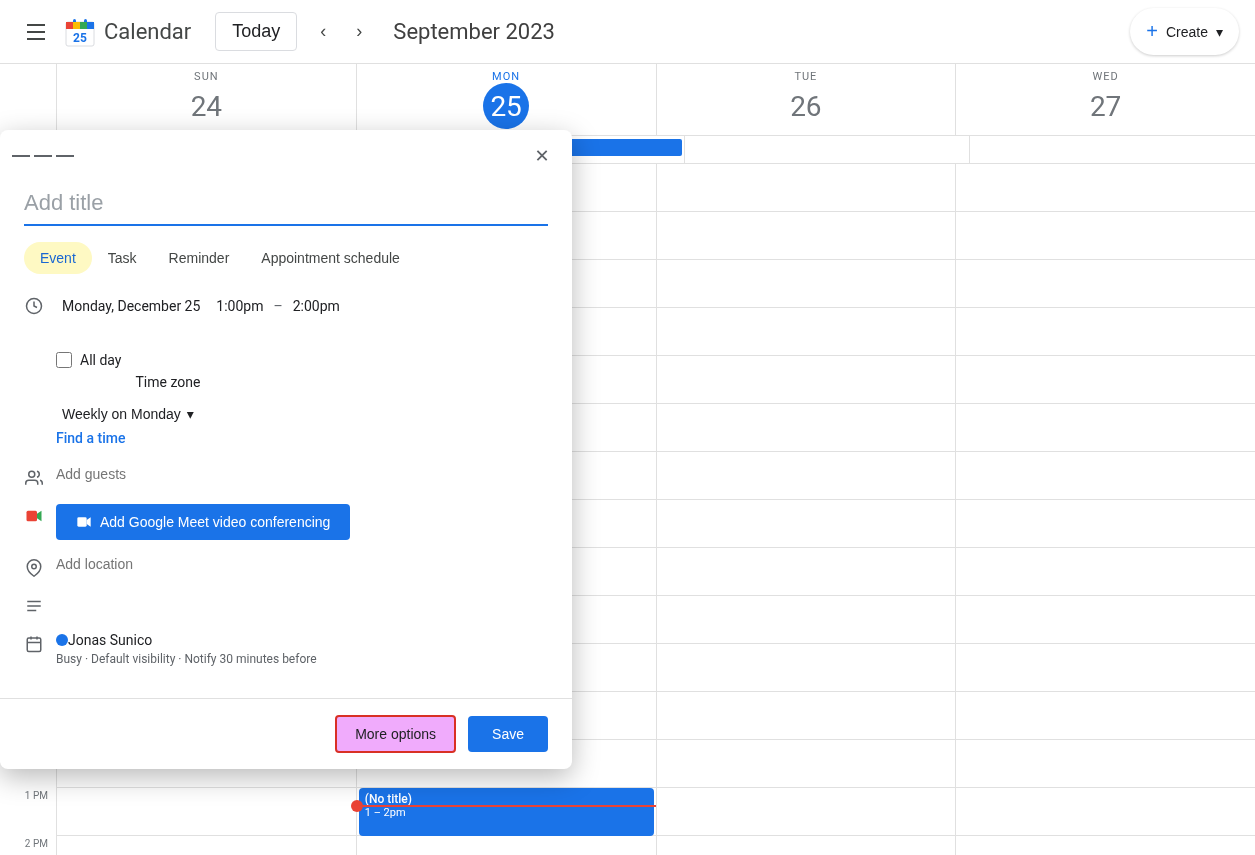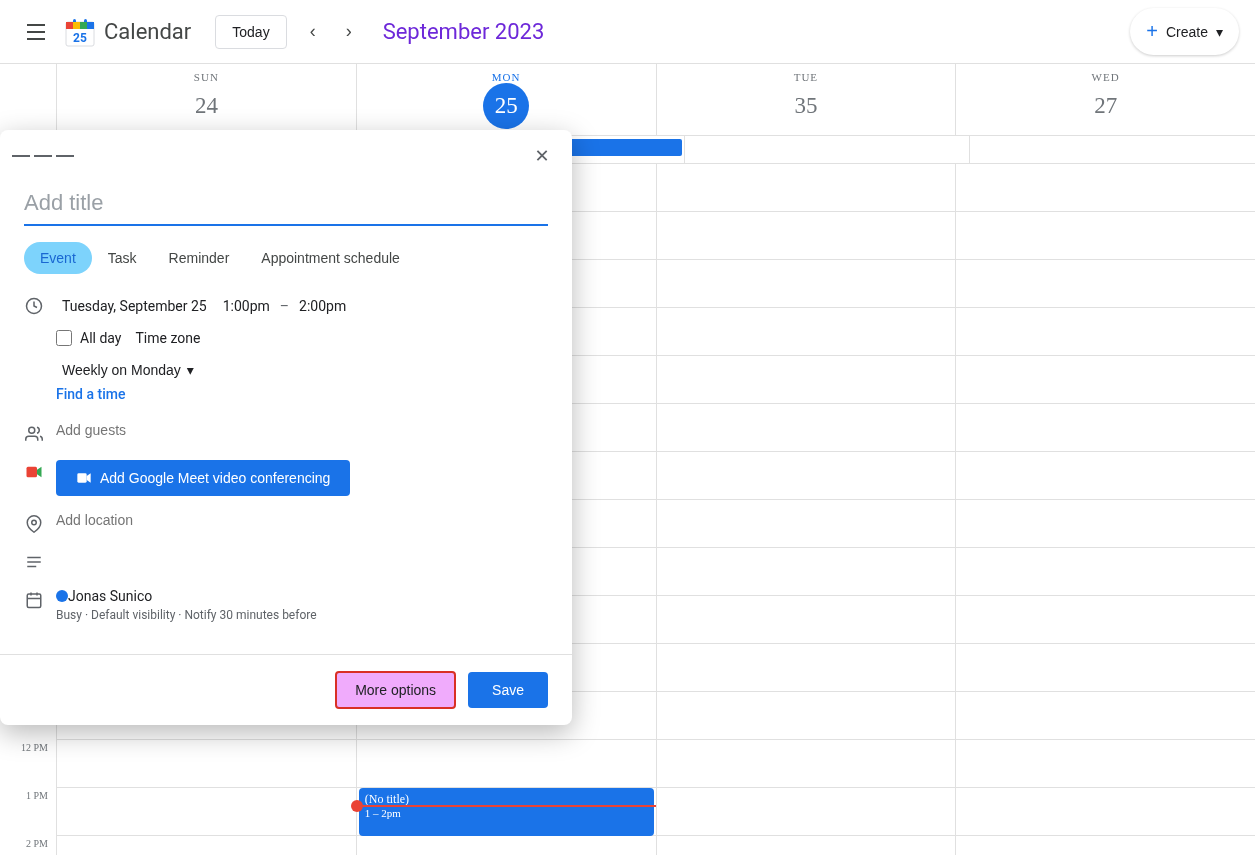--- a/index.html
+++ b/index.html
@@ -8,39 +8,39 @@
     
     .header {
       display: flex; align-items: center; height: 64px; padding: 0 16px; border-bottom: 1px solid #e0e0e0; position: relative; z-index: 10;
     }
     .hamburger-btn { width: 40px; height: 40px; border-radius: 50%; border: none; background: none; cursor: pointer; display: flex; align-items: center; justify-content: center; }
     .hamburger-icon { display: flex; flex-direction: column; gap: 5px; }
     .hamburger-icon span { width: 18px; height: 2px; background: #444746; display: block; }
     .logo-area { display: flex; align-items: center; margin-left: 8px; margin-right: 24px; }
     .logo-icon { width: 32px; height: 32px; margin-right: 8px; }
     .logo-text { font-size: 22px; color: #444746; font-weight: 400; }
-    .today-btn { border: 1px solid #dadce0; border-radius: 4px; background: #fff; padding: 8px 16px; font-size: 14px; cursor: pointer; color: #202124; }
+    .today-btn { border: 1px solid #dadce0; border-radius: 4px; background: #fff; padding: 8px 16px; font-size: 18px; cursor: pointer; color: #202124; }
     .nav-arrows { display: flex; margin: 0 8px; }
     .nav-arrow { width: 36px; height: 36px; border-radius: 50%; border: none; background: none; cursor: pointer; display: flex; align-items: center; justify-content: center; font-size: 18px; color: #444746; }
-    .header-title { font-size: 22px; font-weight: 400; color: #6d28d9; margin-left: 8px; }
+    .header-title { font-size: 22px; font-weight: 400; color: #404040; margin-left: 8px; }
     .create-btn { margin-left: auto; display: flex; align-items: center; gap: 8px; border: none; background: #fff; border-radius: 24px; padding: 12px 16px; font-size: 14px; cursor: pointer; color: #202124; box-shadow: 0 1px 3px rgba(0,0,0,0.2); }
     .create-plus { color: #1a73e8; font-size: 20px; }
 
     
     .calendar-area {
-      display: flex; height: calc(855px - 64px); font-family: Liberation Serif, serif;
+      display: flex; height: calc(855px - 64px);
     }
     .sidebar { width: 0; }
 
     
     .calendar-main { flex: 1; display: flex; flex-direction: column; overflow: hidden; }
     .day-headers { display: flex; border-bottom: 1px solid #e0e0e0; height: 72px; margin-left: 56px; }
     .day-col-header { flex: 1; display: flex; flex-direction: column; align-items: center; justify-content: center; border-left: 1px solid #e0e0e0; }
     .day-name { font-size: 11px; color: #70757a; text-transform: uppercase; letter-spacing: 1px; }
-    .day-num { font-size: 23px; font-weight: 400; color: #70757a; width: 46px; height: 46px; display: flex; align-items: center; justify-content: center; border-radius: 50%; }
+    .day-num { font-size: 28px; font-weight: 400; color: #70757a; width: 46px; height: 46px; display: flex; align-items: center; justify-content: center; border-radius: 50%; }
     .day-num.today { background: #1a73e8; color: #fff; }
     .day-name.today { color: #1a73e8; }
 
     .calendar-body { flex: 1; display: flex; overflow: auto; position: relative; }
     .time-col { width: 56px; flex-shrink: 0; }
     .time-slot { height: 48px; display: flex; align-items: flex-start; justify-content: flex-end; padding-right: 8px; padding-top: 2px; }
     .time-label { font-size: 10px; color: #70757a; }
     .grid-cols { flex: 1; display: flex; position: relative; }
     .grid-col { flex: 1; border-left: 1px solid #e0e0e0; position: relative; }
     .hour-line { height: 48px; border-bottom: 1px solid #e0e0e0; }
@@ -69,34 +69,34 @@
     .dialog-drag-handle { display: flex; align-items: center; gap: 4px; }
     .dialog-drag-line { width: 18px; height: 2px; background: #5f6368; display: block; }
     .dialog-close { width: 36px; height: 36px; border-radius: 50%; border: none; background: none; cursor: pointer; display: flex; align-items: center; justify-content: center; font-size: 18px; color: #5f6368; }
     .dialog-body { padding: 0 24px 16px 24px; }
     .title-input { width: 100%; border: none; border-bottom: 2px solid #1a73e8; font-size: 22px; color: #202124; padding: 8px 0; outline: none; margin-bottom: 16px; }
     .title-input::placeholder { color: #9aa0a6; }
 
     
     .event-tabs { display: flex; gap: 0; margin-bottom: 20px; }
     .tab { padding: 8px 16px; border-radius: 24px; border: none; background: none; font-size: 14px; cursor: pointer; color: #444746; }
-    .tab.active { background: #7dd3fc; color: #1967d2; font-weight: 500; }
+    .tab.active { background: #fef9c3; color: #1967d2; font-weight: 500; }
 
     
     .form-row { display: flex; align-items: flex-start; margin-bottom: 16px; gap: 12px; }
     .form-icon { width: 20px; height: 20px; color: #5f6368; flex-shrink: 0; margin-top: 2px; display: flex; align-items: center; justify-content: center; }
     .form-content { flex: 1; }
     .date-time-row { display: flex; align-items: center; gap: 4px; font-size: 14px; }
     .date-link { color: #202124; cursor: pointer; padding: 4px 6px; border-radius: 4px; }
     .time-link { color: #202124; cursor: pointer; padding: 4px 6px; border-radius: 4px; text-align: center; }
     .dash { color: #5f6368; }
     .allday-row { display: flex; align-items: center; gap: 8px; margin-top: 8px; }
     .checkbox { width: 16px; height: 16px; cursor: pointer; }
     .allday-label { font-size: 14px; color: #202124; }
-    .timezone-link { color: #202124; font-size: 14px; cursor: pointer; padding: 4px 6px; border-radius: 4px; }
+    .timezone-link { color: #202124; font-size: 14px; cursor: pointer; padding: 4px 6px; border-radius: 4px; margin-top: 44px; }
     .recurrence-row { display: flex; align-items: center; margin-top: 8px; }
     .recurrence-btn { border: none; background: none; font-size: 14px; color: #202124; cursor: pointer; padding: 4px 6px; border-radius: 4px; display: flex; align-items: center; gap: 6px; }
     .find-time-link { color: #1a73e8; font-size: 14px; cursor: pointer; font-weight: 500; padding: 4px 0; display: inline-block; }
     .guests-input { border: none; font-size: 14px; color: #9aa0a6; outline: none; width: 100%; cursor: pointer; }
     .meet-btn { background: #1a73e8; color: #fff; border: none; border-radius: 4px; padding: 10px 20px; font-size: 14px; cursor: pointer; font-weight: 500; display: flex; align-items: center; gap: 8px; }
     .location-input { border: none; font-size: 14px; color: #9aa0a6; outline: none; width: 100%; cursor: pointer; }
     .desc-input { border: none; font-size: 14px; color: #9aa0a6; outline: none; width: 100%; cursor: pointer; }
     .calendar-info { display: flex; flex-direction: column; gap: 4px; }
     .calendar-name { font-size: 14px; color: #202124; display: flex; align-items: center; gap: 0; }
     .cal-dot { width: 12px; height: 12px; border-radius: 50%; background: #1a73e8; display: inline-block; }
@@ -159,21 +159,21 @@
         <div class="day-col-header">
           <div class="day-name">SUN</div>
           <div class="day-num">24</div>
         </div>
         <div class="day-col-header">
           <div class="day-name today">MON</div>
           <div class="day-num today">25</div>
         </div>
         <div class="day-col-header">
           <div class="day-name">TUE</div>
-          <div class="day-num">35</div>
+          <div class="day-num">26</div>
         </div>
         <div class="day-col-header">
           <div class="day-name">WED</div>
           <div class="day-num">27</div>
         </div>
       </div>
 
     <div class="all-day-row" id="all-day-row">
       <div style="width:56px;flex-shrink:0;border-right:1px solid #e0e0e0;"></div>
       <div class="all-day-col"></div>
@@ -338,21 +338,21 @@
       
       <div class="form-row">
         <div class="form-icon">
           <svg width="18" height="18" viewBox="0 0 24 24" fill="none" stroke="#5f6368" stroke-width="2">
             <circle cx="12" cy="12" r="10"></circle>
               <polyline points="12 6 12 12 16 14"></polyline>
           </svg>
         </div>
         <div class="form-content">
           <div class="date-time-row">
-            <span class="date-link">Tuesday, September 25</span>
+            <span class="date-link">Monday, December 25</span>
             <span class="time-link">1:00pm</span>
             <span class="dash">–</span>
             <span class="time-link">2:00pm</span>
           </div>
           <div class="allday-row">
             <input type="checkbox" class="checkbox" style="">
             <span class="allday-label">All day</span>
             <span class="timezone-link">Time zone</span>
           </div>
           <div class="recurrence-row">

